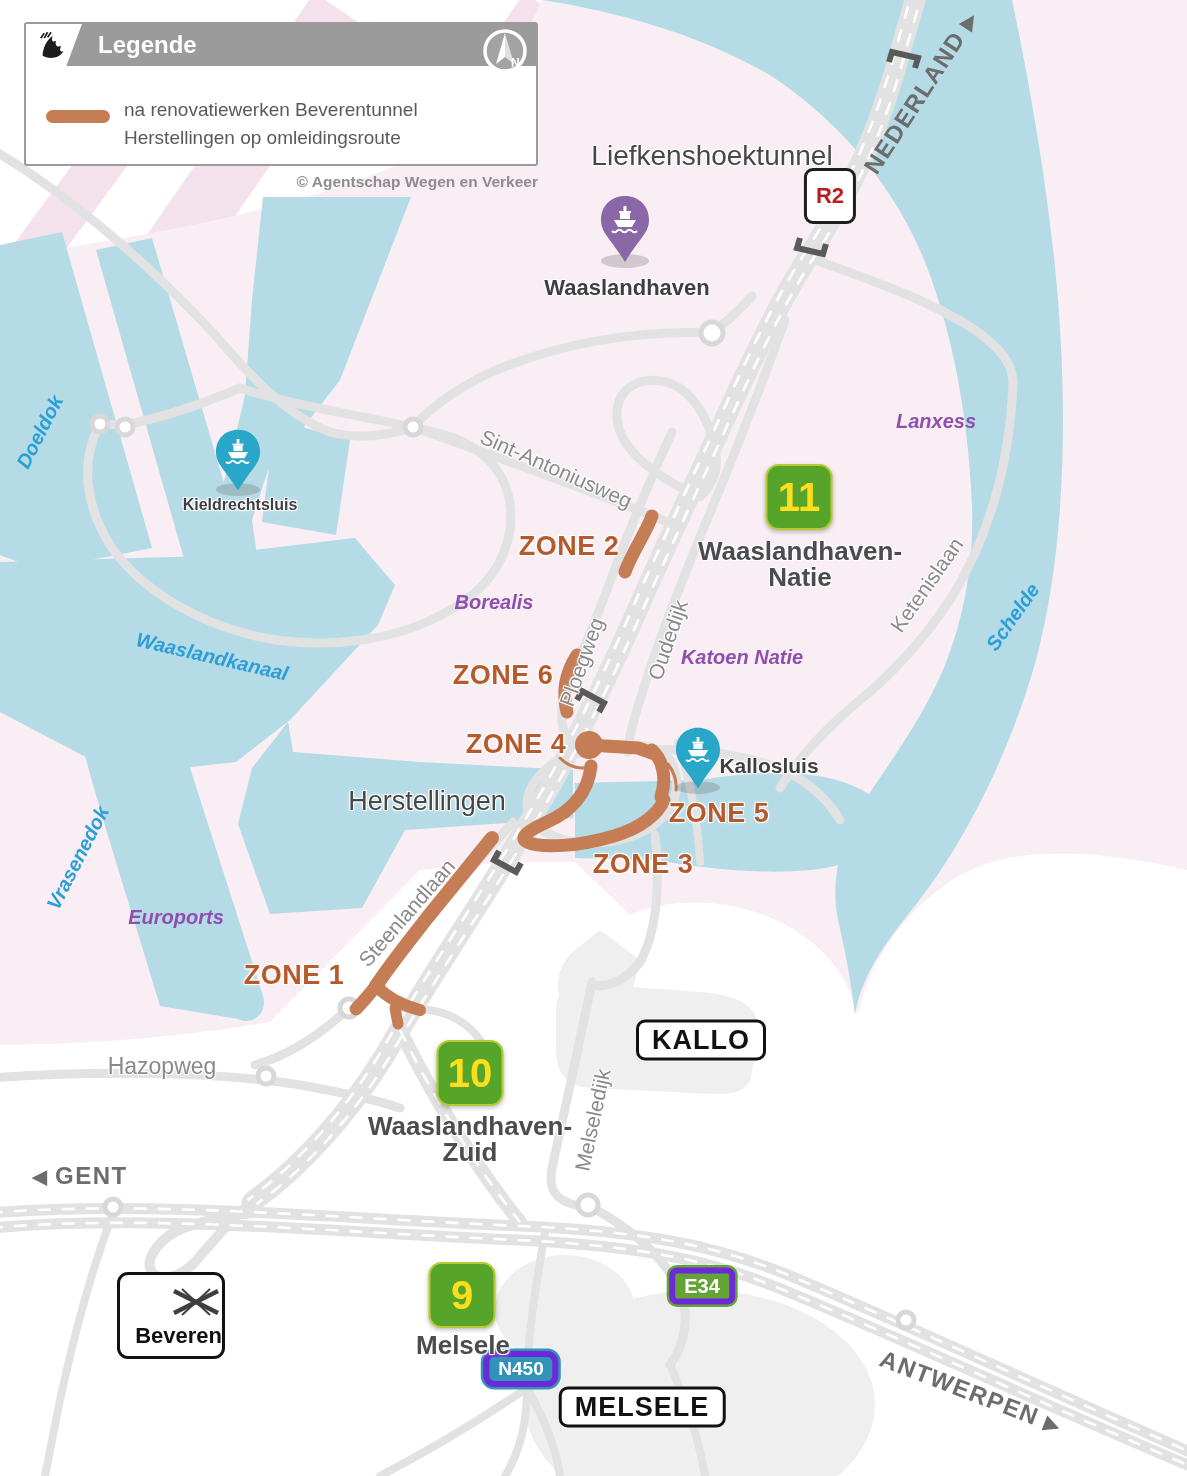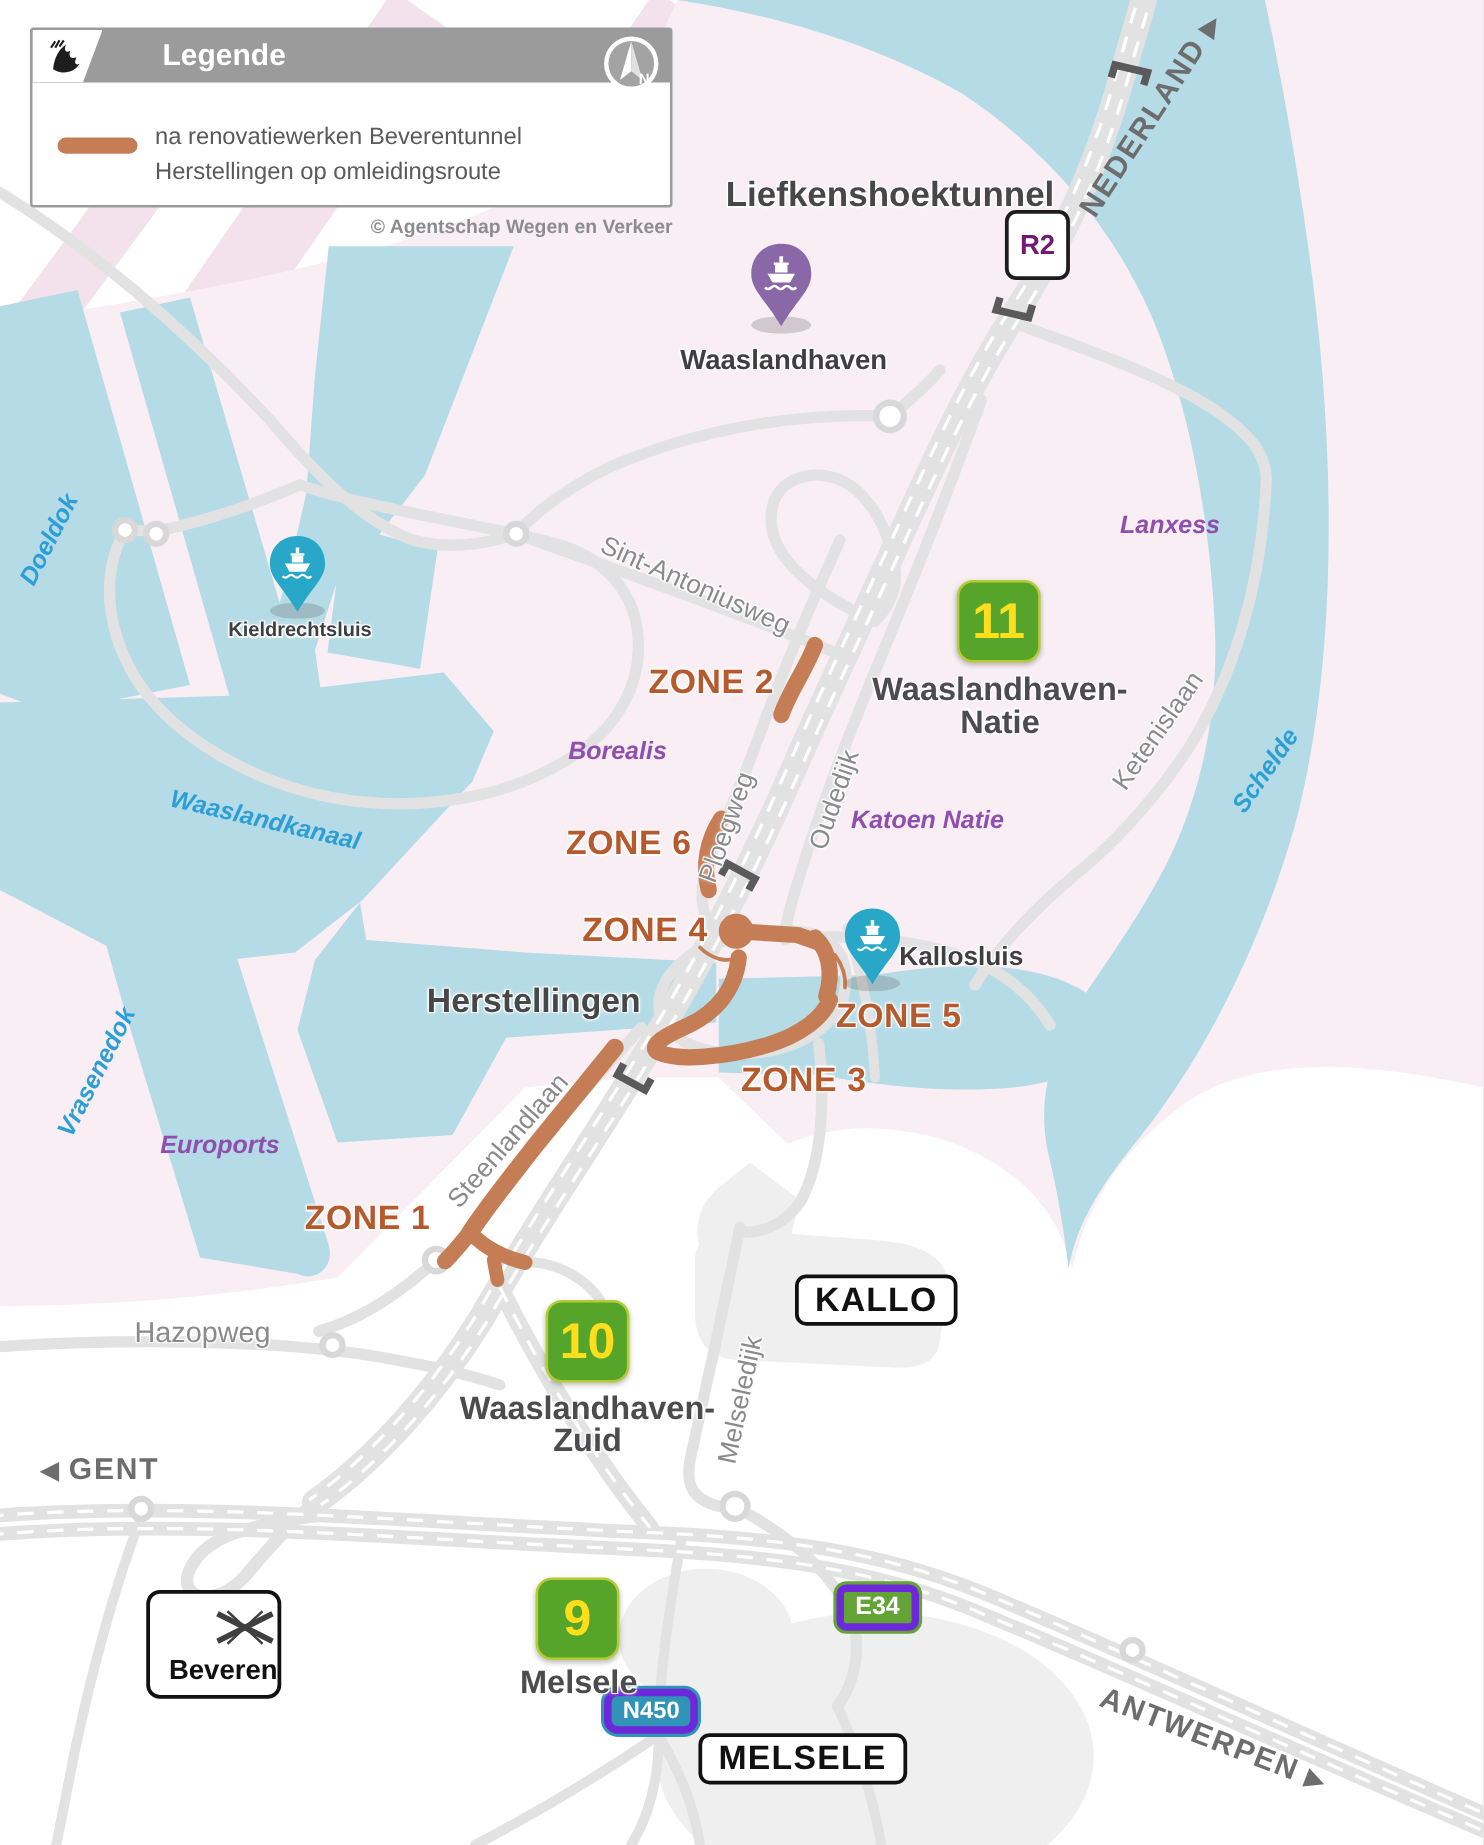--- a/index.html
+++ b/index.html
@@ -14,49 +14,49 @@
   body{font-family:"Liberation Sans",sans-serif;background:#888}
   #map{position:relative;width:1187px;height:1476px;background:#fff;overflow:hidden}
   #basemap{position:absolute;left:0;top:0}
   .lbl{position:absolute;white-space:nowrap;transform:translate(-50%,-50%)}
   .halo{text-shadow:-1px -1px 0 rgba(255,255,255,.85),1px -1px 0 rgba(255,255,255,.85),
         -1px 1px 0 rgba(255,255,255,.85),1px 1px 0 rgba(255,255,255,.85),0 0 4px rgba(255,255,255,.9)}
   .zone-lbl{font-size:27px;font-weight:bold;color:var(--zone-label);letter-spacing:.5px}
   .road-lbl{font-size:21px;font-weight:500;color:var(--road-label)}
   .water-lbl{font-size:20px;font-weight:bold;font-style:italic;color:var(--water-label)}
   .company-lbl{font-size:20px;font-weight:bold;font-style:italic;color:var(--company-label)}
-  .place-lbl{font-size:28px;font-weight:bold;color:var(--dark-text)}
+  .place-lbl{font-size:28px;font-weight:normal;color:var(--dark-text)}
   .pin-lbl{font-size:22px;font-weight:bold;color:#3f3f41}
   .dir-lbl{font-size:24px;font-weight:bold;color:var(--direction-label);letter-spacing:1.5px;display:flex;align-items:center;gap:8px}
   .dir-lbl .arrow{font-size:19px;letter-spacing:0}
   .exit-badge{position:absolute;width:67px;height:66px;transform:translate(-50%,-50%);
       background:var(--badge-green);border:2px solid var(--badge-border);border-radius:13px;
       display:flex;align-items:center;justify-content:center;font-size:40px;font-weight:bold;
       color:var(--badge-number);box-shadow:0 2px 4px rgba(0,0,0,.25)}
   .exit-name{font-size:26px;font-weight:bold;color:#4c4c4e;text-align:center;line-height:26px}
   .route-badge{position:absolute;transform:translate(-50%,-50%);color:#fff;font-weight:bold;
       border:6px solid #6d28d9;border-radius:8px;padding:1px 9px}
   .e34{background:var(--e34-green);box-shadow:0 0 0 2.5px var(--e34-green);font-size:20px}
   .n450{background:var(--n450-blue);box-shadow:0 0 0 2.5px var(--n450-blue);font-size:19px;border-radius:11px}
   .r2-badge{position:absolute;transform:translate(-50%,-50%);background:#fff;border:3px solid #1d1d1d;
-      border-radius:9px;padding:12px 9px;font-size:22px;font-weight:bold;color:#701a75}
+      border-radius:9px;padding:12px 9px;font-size:22px;font-weight:bold;color:#b91c1c}
   .city-sign{position:absolute;transform:translate(-50%,-50%);background:#fff;border:3px solid #111;
       border-radius:9px;padding:2px 13px;font-size:27px;font-weight:bold;color:#111;letter-spacing:1px}
   .pin{position:absolute;transform:translate(-50%,-100%)}
   .interchange-sign{position:absolute;left:117px;top:1272px;width:108px;background:#fff;
       border:3px solid #111;border-radius:11px;display:flex;flex-direction:column;align-items:flex-end;
       padding:9px 0 7px;gap:3px}
   .interchange-sign .name{font-size:22px;font-weight:bold;color:#111}
   
   #legend{position:absolute;left:24px;top:22px;width:514px;height:144px;background:#fff;
       border:2px solid #9b9b9b;border-radius:3px}
   #legend-header{position:absolute;left:0;top:0;right:0;height:42px;background:#9b9b9b;display:flex;align-items:center}
   #legend-logo{position:absolute;left:0;top:0;width:56px;height:42px;background:#fff;
       clip-path:polygon(0 0,100% 0,72% 100%,0 100%);display:flex;align-items:center;padding-left:8px}
-  #legend-title{color:#fff;font-size:24px;font-weight:bold;margin-left:104px}
+  #legend-title{color:#fff;font-size:24px;font-weight:bold;margin-left:72px}
   #legend-compass{position:absolute;right:8px;top:4px}
   .legend-row{position:absolute;left:20px;top:72px;display:flex;align-items:flex-start;gap:14px}
   .legend-line{width:64px;height:13px;border-radius:7px;background:var(--zone-orange);margin-top:14px}
   .legend-text{font-size:19px;color:#5a5a5a;line-height:1.45}
   #copyright{position:absolute;top:173px;right:649px;font-size:15.5px;font-weight:bold;color:#8d8d8d;white-space:nowrap}
   svg .water{fill:var(--water)}
   svg .pink{fill:var(--land-pink)}
   svg .roadln{stroke:var(--road);fill:none;stroke-linecap:round;stroke-linejoin:round}
   svg .dash{stroke:#fff;fill:none;stroke-width:2.6;stroke-dasharray:13 11}
   svg .node{fill:#fff;stroke:var(--node-ring);stroke-width:5}

